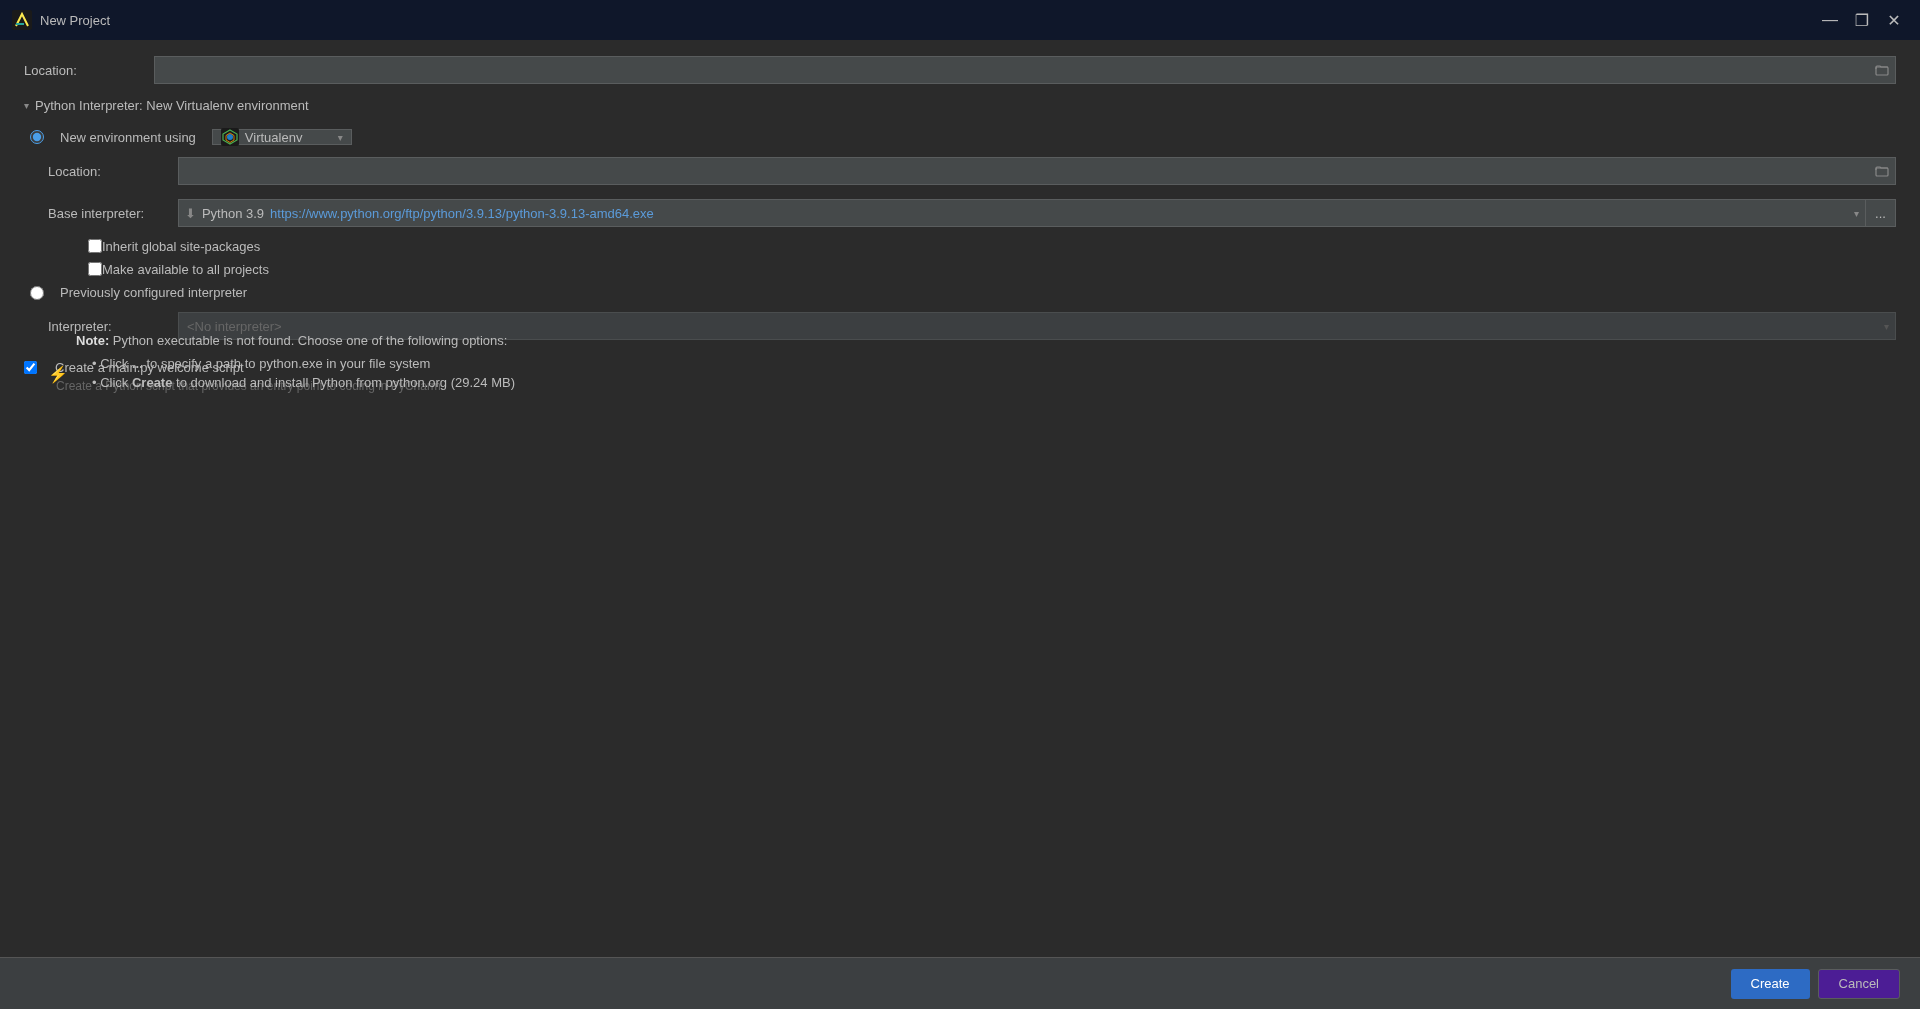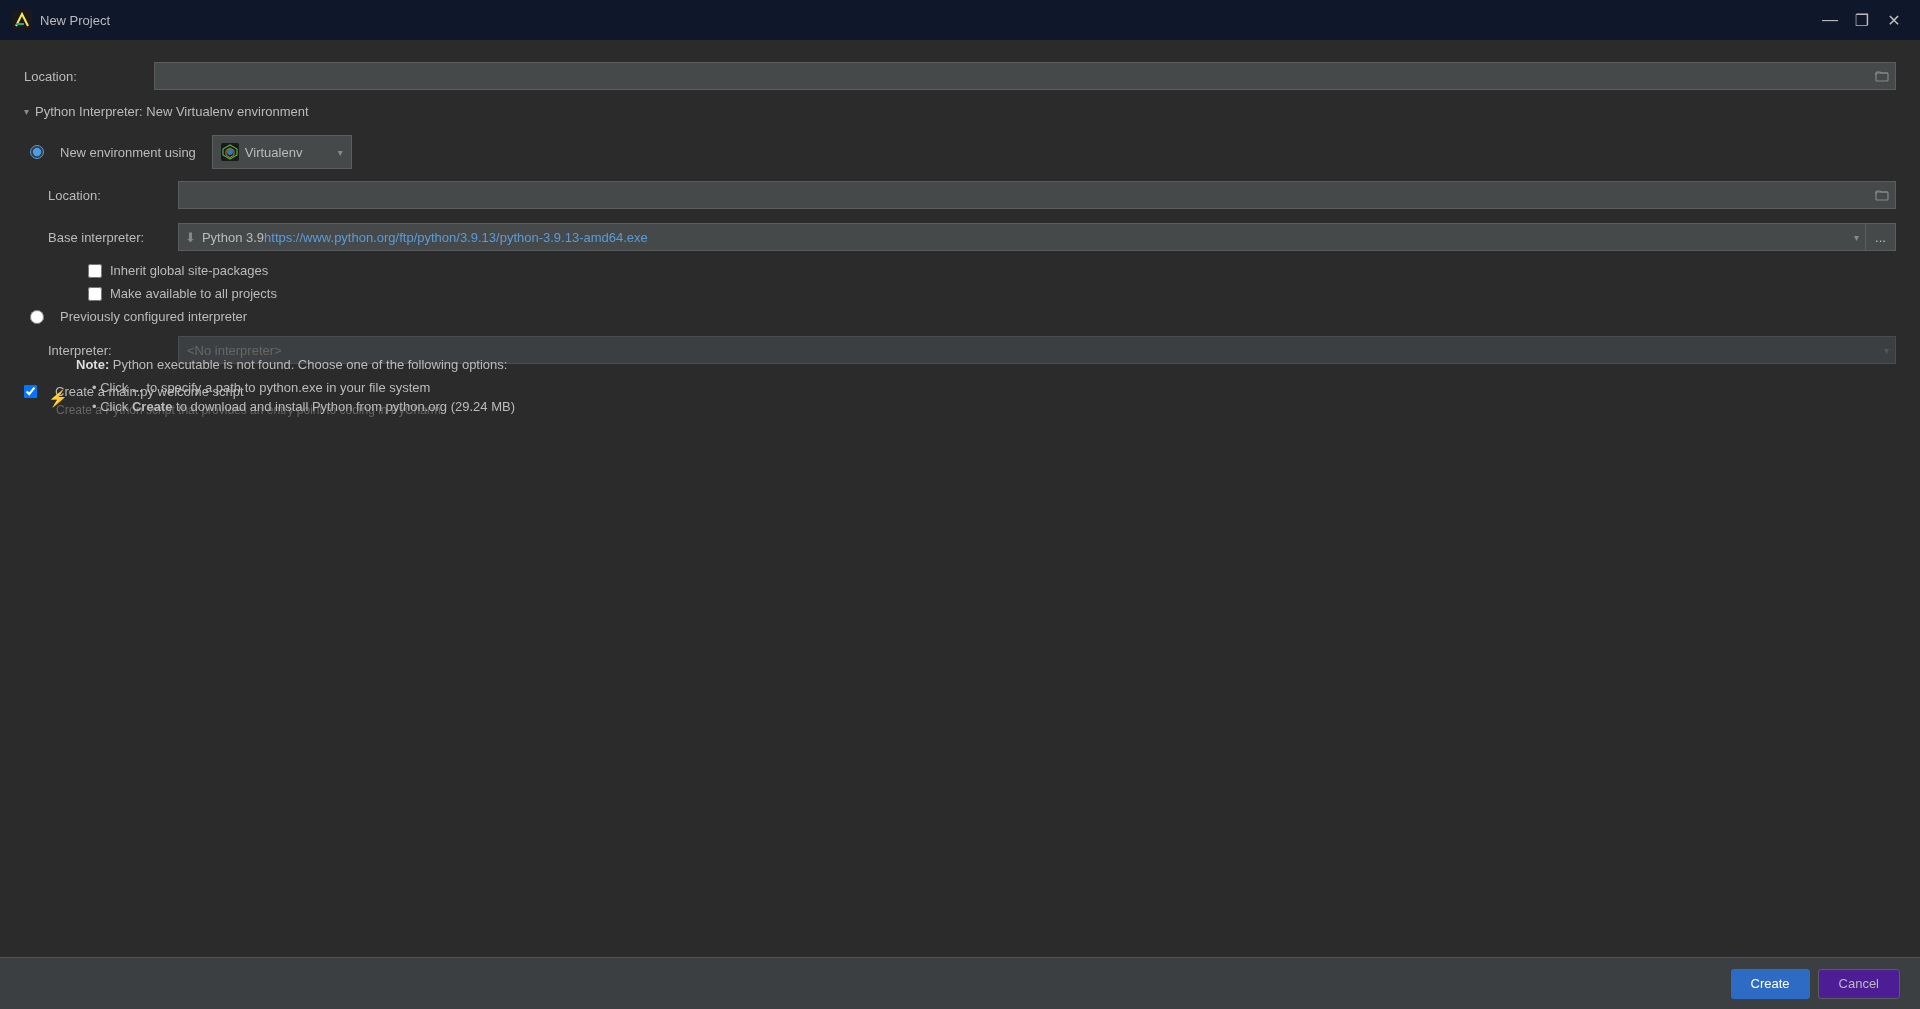--- a/index.html
+++ b/index.html
@@ -57,21 +57,20 @@
       flex: 1;
       padding: 16px 24px;
       overflow: auto;
     }
 
     
     .form-row {
       display: flex;
       align-items: center;
       margin-bottom: 14px;
-      margin-top: 6px;
     }
     .form-label {
       color: #bbbbbb;
       min-width: 130px;
       font-size: 13px;
     }
     .form-input-wrap {
       flex: 1;
       display: flex;
       align-items: center;
@@ -141,21 +140,21 @@
       display: flex;
       align-items: center;
       background: #45494a;
       border: 1px solid #5a5d5e;
       padding: 3px 8px;
       cursor: pointer;
       gap: 6px;
       font-size: 13px;
       color: #bbbbbb;
       min-width: 140px;
-      height: 34px;
+      height: 16px;
     }
     .venv-icon {
       width: 18px;
       height: 18px;
       display: inline-flex;
       align-items: center;
       justify-content: center;
     }
     .dropdown-arrow {
       font-size: 10px;
@@ -187,20 +186,21 @@
       padding: 0 6px;
       color: #888;
     }
     .interpreter-name {
       color: #bbbbbb;
       font-size: 13px;
     }
     .interpreter-url {
       color: #5b9bda;
       font-size: 13px;
+      margin-left: 6px;
     }
     .interpreter-dropdown-arrow {
       position: absolute;
       right: 6px;
       color: #888;
       font-size: 10px;
     }
     .ellipsis-btn {
       background: #45494a;
       border: 1px solid #5a5d5e;
@@ -211,22 +211,22 @@
       cursor: pointer;
       font-size: 13px;
       display: flex;
       align-items: center;
       justify-content: center;
     }
 
     
     .checkbox-row {
       display: flex;
-      align-items: flex-end;
-      gap: 8px;
+      align-items: flex-start;
+      gap: 0;
       margin-bottom: 8px;
       padding-left: 40px;
     }
     .checkbox-row input[type="checkbox"] {
       width: 14px;
       height: 14px;
       accent-color: #4a9ee8;
       cursor: pointer;
     }
     .checkbox-label {

